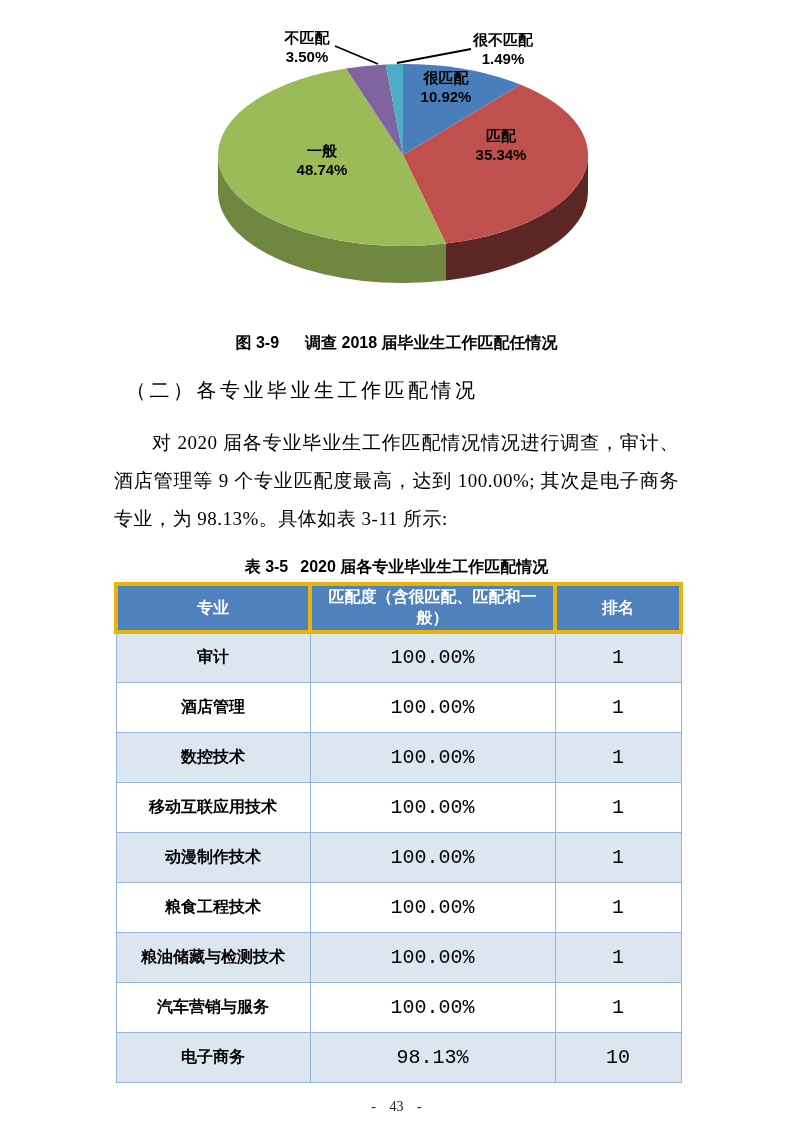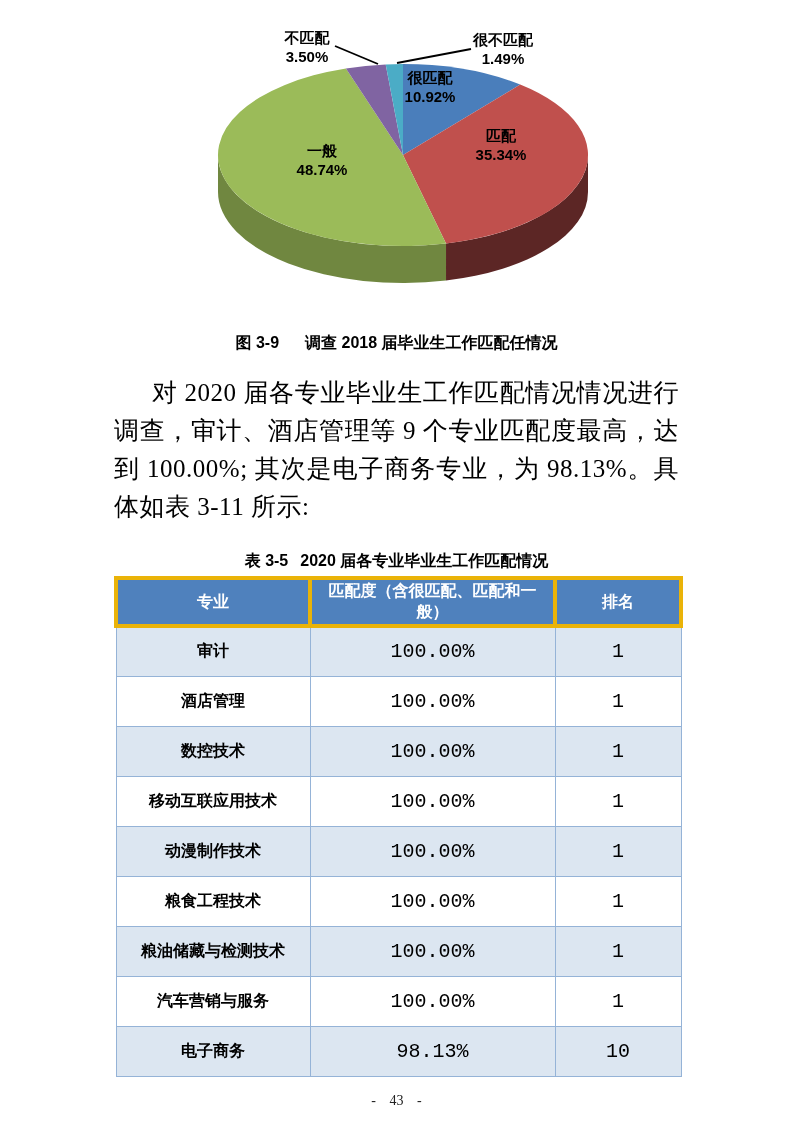--- a/index.html
+++ b/index.html
@@ -16,35 +16,35 @@
   .doc-header .title { font-size:14px; letter-spacing:0.5px; }
 
   
   .chart-area { position:relative; width:565px; height:300px; margin:17px auto 0; }
   .chart-area svg { position:absolute; left:0; top:0; }
   .pie-label { position:absolute; text-align:center; color:#000;
     font-family:"Liberation Sans","DejaVu Sans",sans-serif; font-weight:600;
     font-size:15px; line-height:19px; white-space:nowrap; }
   .lbl-bupipei   { left:153px; top:11px;  width:80px; }
   .lbl-henbupipei{ left:341px; top:13px;  width:96px; }
-  .lbl-henpipei  { left:276px; top:51px;  width:80px; }
+  .lbl-henpipei  { left:292px; top:51px;  width:80px; }
   .lbl-pipei     { left:347px; top:109px; width:80px; }
   .lbl-yiban     { left:168px; top:124px; width:80px; }
 
   
   .fig-caption { margin-top:16px; text-align:center;
     font-family:"Liberation Sans","DejaVu Sans",sans-serif; font-weight:700; font-size:16px; }
   .fig-caption .cap-label { margin-right:26px; }
 
   
   .section-heading { margin:22px 0 0 12px; font-size:20px; line-height:28px;
     letter-spacing:3.5px; font-family:"Liberation Serif","DejaVu Serif",serif; }
 
   
-  .para { margin-top:20px; font-size:25px; line-height:38px; text-align:justify;
+  .para { margin-top:20px; font-size:19px; line-height:38px; text-align:justify;
     text-indent:38px; letter-spacing:0.5px; }
 
   
   .table-caption { margin-top:12px; text-align:center;
     font-family:"Liberation Sans","DejaVu Sans",sans-serif; font-weight:700; font-size:16px; }
   .table-caption .cap-label { margin-right:12px; }
 
   
   table.match-table { width:565px; border-collapse:collapse; margin-top:4px;
     table-layout:fixed; }
@@ -99,20 +99,21 @@
       <div class="pie-label lbl-yiban">
         <div>一般</div>
         <div>48.74%</div>
       </div>
     </div>
 
     <div class="fig-caption">
       <span class="cap-label">图 3-9</span><span>调查 2018 届毕业生工作匹配任情况</span>
     </div>
 
+    <div class="section-heading">（二）各专业毕业生工作匹配情况</div>
 
     <p class="para">对 2020 届各专业毕业生工作匹配情况情况进行调查，审计、酒店管理等 9 个专业匹配度最高，达到 100.00%; 其次是电子商务专业，为 98.13%。具体如表 3-11 所示:</p>
 
     <div class="table-caption">
       <span class="cap-label">表 3-5</span><span>2020 届各专业毕业生工作匹配情况</span>
     </div>
 
     <table class="match-table">
       <colgroup>
         <col style="width:194px">

